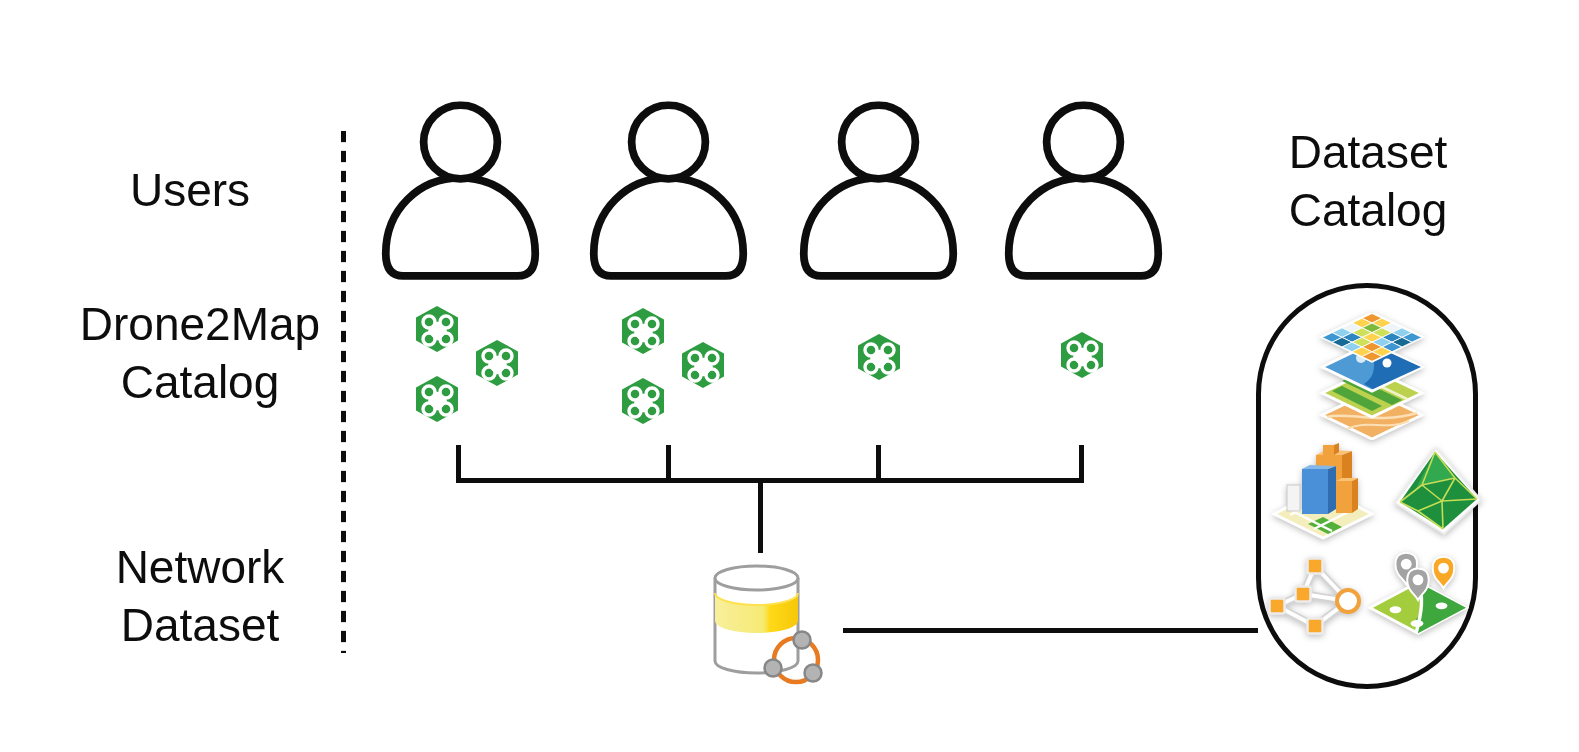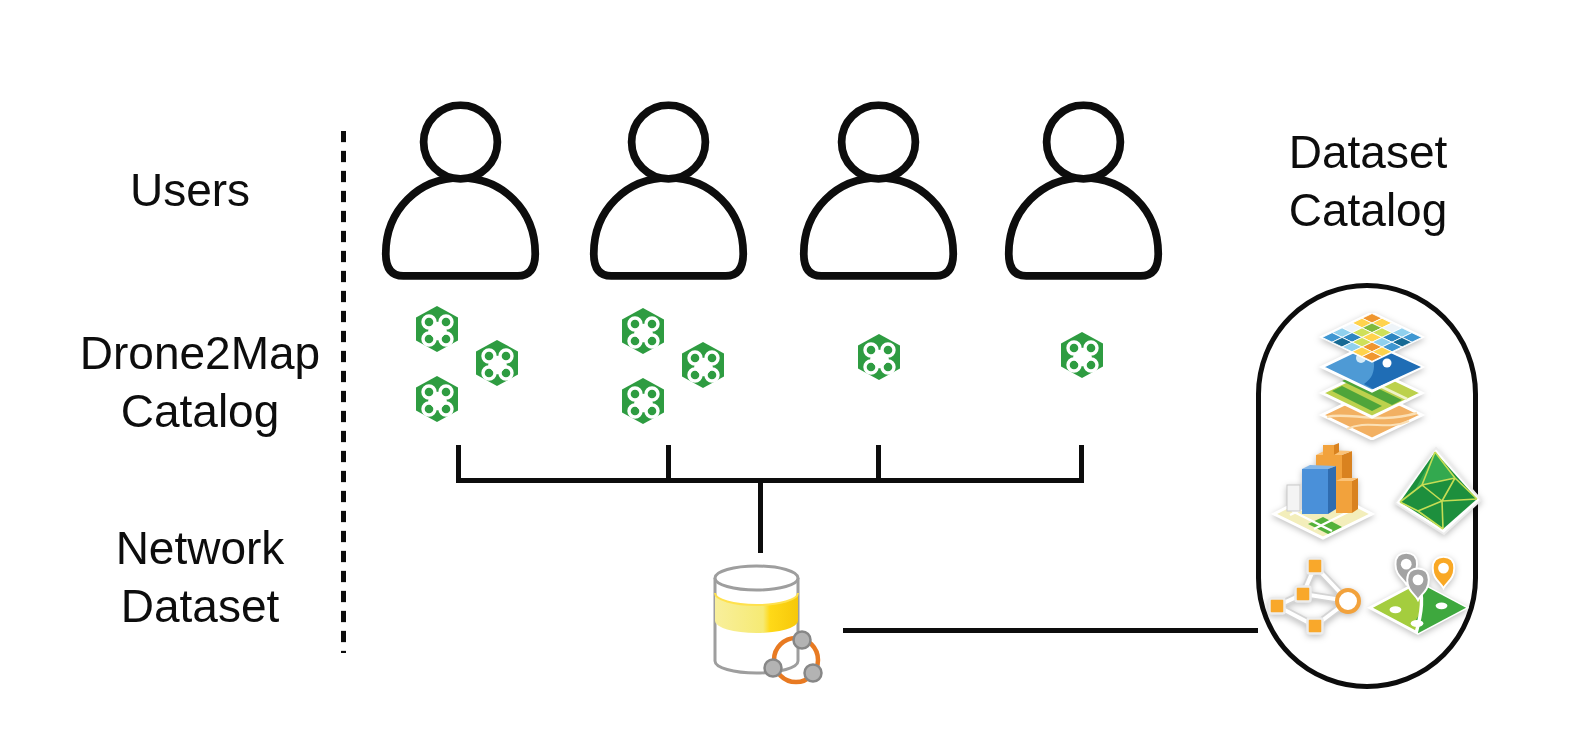--- a/index.html
+++ b/index.html
@@ -1,21 +1,21 @@
 <!DOCTYPE html>
 <html><head>
 <meta charset="utf-8">
 <style>
   html,body{margin:0;padding:0;background:#fff;}
   .canvas{position:relative;width:1579px;height:752px;background:#fff;overflow:hidden;
           font-family:"Liberation Sans",sans-serif;color:#0d0d0d;margin-top:35px;}
   .lbl{position:absolute;text-align:center;font-size:46px;line-height:58px;color:#0d0d0d;}
   .lbl-users{left:40px;top:126px;width:300px;}
-  .lbl-products{left:30px;top:289px;width:340px;}
-  .lbl-storage{left:40px;top:484px;width:320px;}
+  .lbl-products{left:30px;top:260px;width:340px;}
+  .lbl-storage{left:40px;top:503px;width:320px;}
   .lbl-catalog{left:1238px;top:88px;width:260px;}
   .vsep{position:absolute;left:341px;top:96px;width:5px;height:522px;
         background:repeating-linear-gradient(to bottom,#0d0d0d 0 11px,rgba(120,120,120,.25) 11px 12px,transparent 12px 19px,rgba(120,120,120,.25) 19px 20px);}
   .person{position:absolute;width:165px;height:180px;}
   .drone{position:absolute;width:44px;height:48px;}
   .blk{position:absolute;background:#0d0d0d;}
   .db-svg{position:absolute;left:705px;top:528px;width:130px;height:127px;}
   .capsule{position:absolute;left:1256px;top:248px;width:212px;height:396px;
            border:5px solid #0d0d0d;border-radius:111px;background:#fff;}
   .cat-icon{position:absolute;filter:drop-shadow(0 2px 3px rgba(0,0,0,0.25));}

